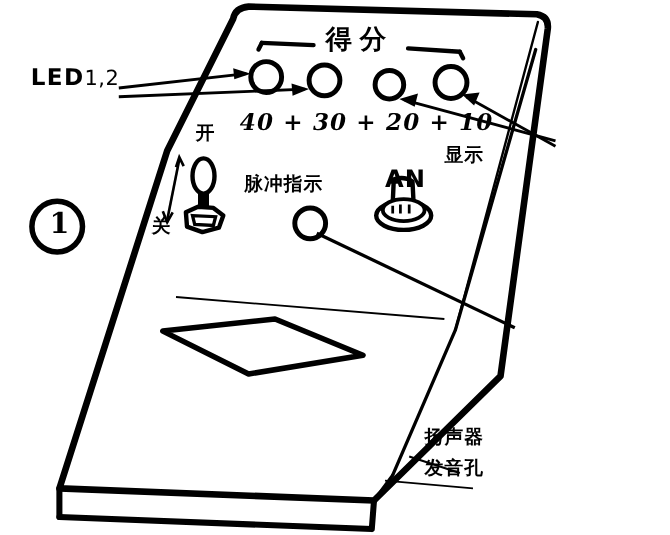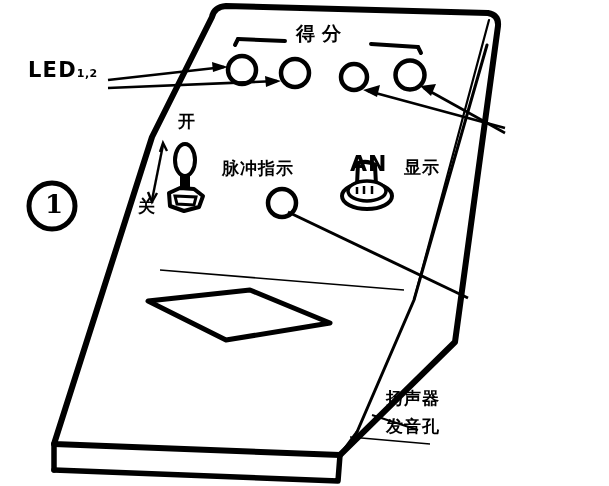--- a/index.html
+++ b/index.html
@@ -28,30 +28,30 @@
     white-space: pre;
     line-height: 1;
   }
   .led-label {
     font-family: "DejaVu Sans", sans-serif;
     font-size: 21px;
     font-weight: 700;
     letter-spacing: 1.2px;
   }
   .led-label .sub {
-    font-size: 11px;
-    font-weight: 700;
+    font-size: 19px;
+    font-weight: 400;
     letter-spacing: 0.5px;
   }
   .cjk {
     font-family: "DejaVu Sans", sans-serif;
     font-weight: 700;
   }
   .score-title {
-    font-size: 19px;
+    font-size: 24px;
     letter-spacing: 7px;
   }
   .score-nums {
     font-family: "DejaVu Serif", serif;
     font-size: 21px;
     font-style: italic;
     font-weight: 700;
     letter-spacing: 1px;
   }
   .an-label {
@@ -182,27 +182,28 @@
   </svg>
 
   <div class="lbl fignum" style="left:45px; top:191px;">1</div>
 
   <div class="lbl led-label" style="left:28px; top:60px;"><span>LED</span><span class="sub">1,2</span></div>
 
 
 
   <div class="lbl cjk score-title" style="left:296px; top:24px;">得分</div>
 
+  <div class="lbl score-nums" style="left:218px; top:100px;">40 + 30 + 20 + 10</div>
 
   <div class="lbl cjk sw-label" style="left:178px; top:113px;">开</div>
 
   <div class="lbl cjk sw-label" style="left:138px; top:198px;">关</div>
 
   <div class="lbl cjk small-cjk" style="left:222px; top:160px;">脉冲指示</div>
 
   <div class="lbl an-label" style="left:350px; top:153px;text-align:center;">AN</div>
 
-  <div class="lbl cjk small-cjk" style="left:404px; top:158px; line-height:1.1; width:20px;">显示</div>
+  <div class="lbl cjk small-cjk" style="left:404px; top:132px; line-height:1.1; width:20px;">显示</div>
 
   <div class="lbl cjk small-cjk" style="left:386px; top:390px;">扬声器</div>
   <div class="lbl cjk small-cjk" style="left:386px; top:418px;text-align:center;">发音孔</div>
 
 </div>
 
 </body></html>

